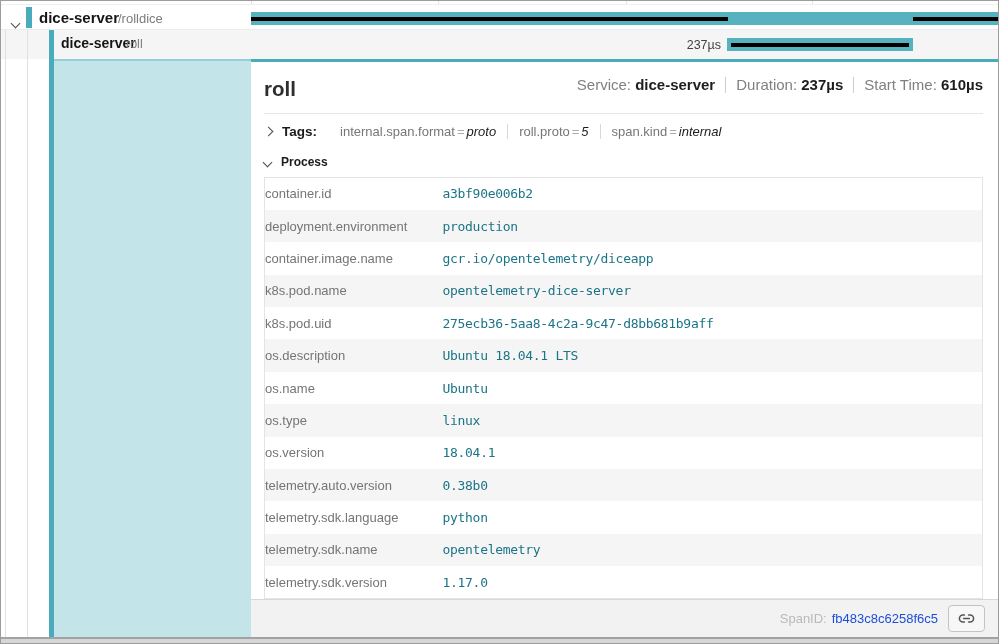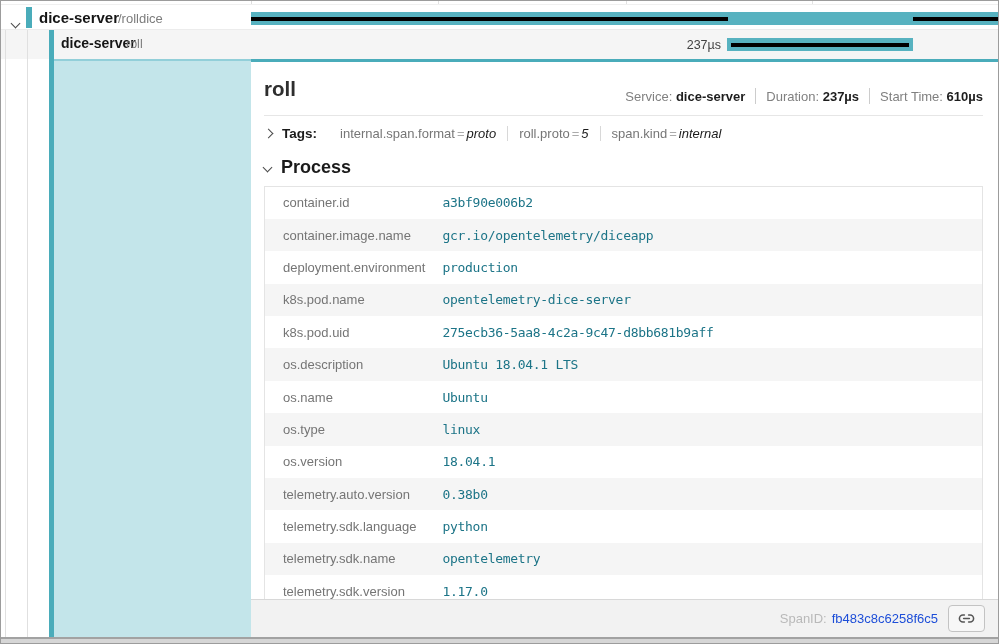--- a/index.html
+++ b/index.html
@@ -44,44 +44,44 @@
   .detail-left { position:absolute; top:58px; left:0; width:250px; height:578px; background:#fff; }
   .detail-accent { position:absolute; top:58px; left:48px; width:4.5px; height:578px; background:#4aacba; }
   .detail-pale { position:absolute; top:58px; left:52.5px; width:197.5px; height:578px; background:#c3e5ea; border-top:2px solid #92cfd9; }
 
   
   .detail-panel { position:absolute; top:58px; left:250px; width:747px; height:540px; background:#fff; border-top:3px solid #4aacba; overflow:hidden; }
   .dp-inner { padding:0 15px 0 13px; }
 
   .dp-header { display:flex; align-items:flex-start; justify-content:space-between; margin-top:14px; }
   .dp-title { font-size:20.5px; font-weight:600; color:#2e2e2e; line-height:26px; }
-  .dp-meta { display:flex; align-items:center; margin-top:12px; font-size:13px; }
+  .dp-meta { display:flex; align-items:center; margin-top:0; font-size:15px; }
   .meta-item { white-space:nowrap; }
   .meta-label { color:#808080; }
   .meta-value { color:#1d1d1d; font-weight:bold; }
   .meta-sep { width:1px; height:16px; background:#ccc; margin:0 10px; }
 
   .dp-divider { height:1px; background:#e6e6e6; margin-top:11px; }
 
   .tags-row { display:flex; align-items:center; padding:10px 0 9px 1px; font-size:13px; }
   .tags-label { font-size:13.5px; font-weight:bold; color:#1b1b1b; margin:0 12px 0 10px; }
   .tag-item { white-space:nowrap; padding:0 11px; }
   .tag-item + .tag-item { border-left:1px solid #d8d8d8; }
   .tag-key { color:#767676; }
   .tag-eq { color:#ababab; padding:0 2px; }
   .tag-val { color:#1c1c1c;font-style:italic; }
 
   .process-header { display:flex; align-items:center; margin-top:7px; }
-  .process-label { font-size:18px; font-weight:bold; color:#1b1b1b; margin-left:10px; }
+  .process-label { font-size:12px; font-weight:bold; color:#1b1b1b; margin-left:10px; }
 
   .kv-table { width:719px; margin-top:8px; border:1px solid #e4e4e4; border-collapse:collapse; table-layout:fixed; }
   .kv-table td { height:32.4px; font-size:13px; vertical-align:middle; }
   .kv-table tr:nth-child(even) { background:#f5f5f5; }
   .kv-table tr:nth-child(odd) { background:#fff; }
-  .kv-key { width:178px; color:#757575; padding-left:18px; }
+  .kv-key { width:178px; color:#757575; padding-left:0; }
   .kv-val { font-family:"DejaVu Sans Mono", monospace; color:#1c7487; letter-spacing:-0.3px; }
 
   
   .detail-footer { position:absolute; top:598px; left:250px; width:747px; height:38px; background:#f2f2f2; border-top:1px solid #d8d8d8; display:flex; align-items:center; justify-content:flex-end; padding-right:13px; }
   .footer-label { font-size:13px; color:#b9b9b9; margin-right:5px;text-align:right; }
   .footer-value { font-size:13px; color:#1d4ed8; margin-right:10px; }
   .link-btn { width:37px; height:27px; border:1px solid #c3c3c3; border-radius:4px; background:#f7f7f7; display:flex; align-items:center; justify-content:center; cursor:pointer; }
 
   .bottom-line { position:absolute; top:636px; left:0; width:997px; height:2px; background:#a2a2a2; }
   .bottom-band { position:absolute; top:638px; left:0; width:997px; height:6px; background:#d6d6d6; }
@@ -157,26 +157,26 @@
         <span class="process-label">Process</span>
       </div>
 
       <table class="kv-table">
         <tbody>
           <tr>
               <td class="kv-key">container.id</td>
               <td class="kv-val">a3bf90e006b2</td>
             </tr>
           <tr>
+              <td class="kv-key">deployment.environment</td>
+              <td class="kv-val">production</td>
+            </tr>
+          <tr>
               <td class="kv-key">container.image.name</td>
               <td class="kv-val">gcr.io/opentelemetry/diceapp</td>
-            </tr>
-          <tr>
-              <td class="kv-key">deployment.environment</td>
-              <td class="kv-val">production</td>
             </tr>
           <tr>
               <td class="kv-key">k8s.pod.name</td>
               <td class="kv-val">opentelemetry-dice-server</td>
             </tr>
           <tr>
               <td class="kv-key">k8s.pod.uid</td>
               <td class="kv-val">275ecb36-5aa8-4c2a-9c47-d8bb681b9aff</td>
             </tr>
           <tr>

